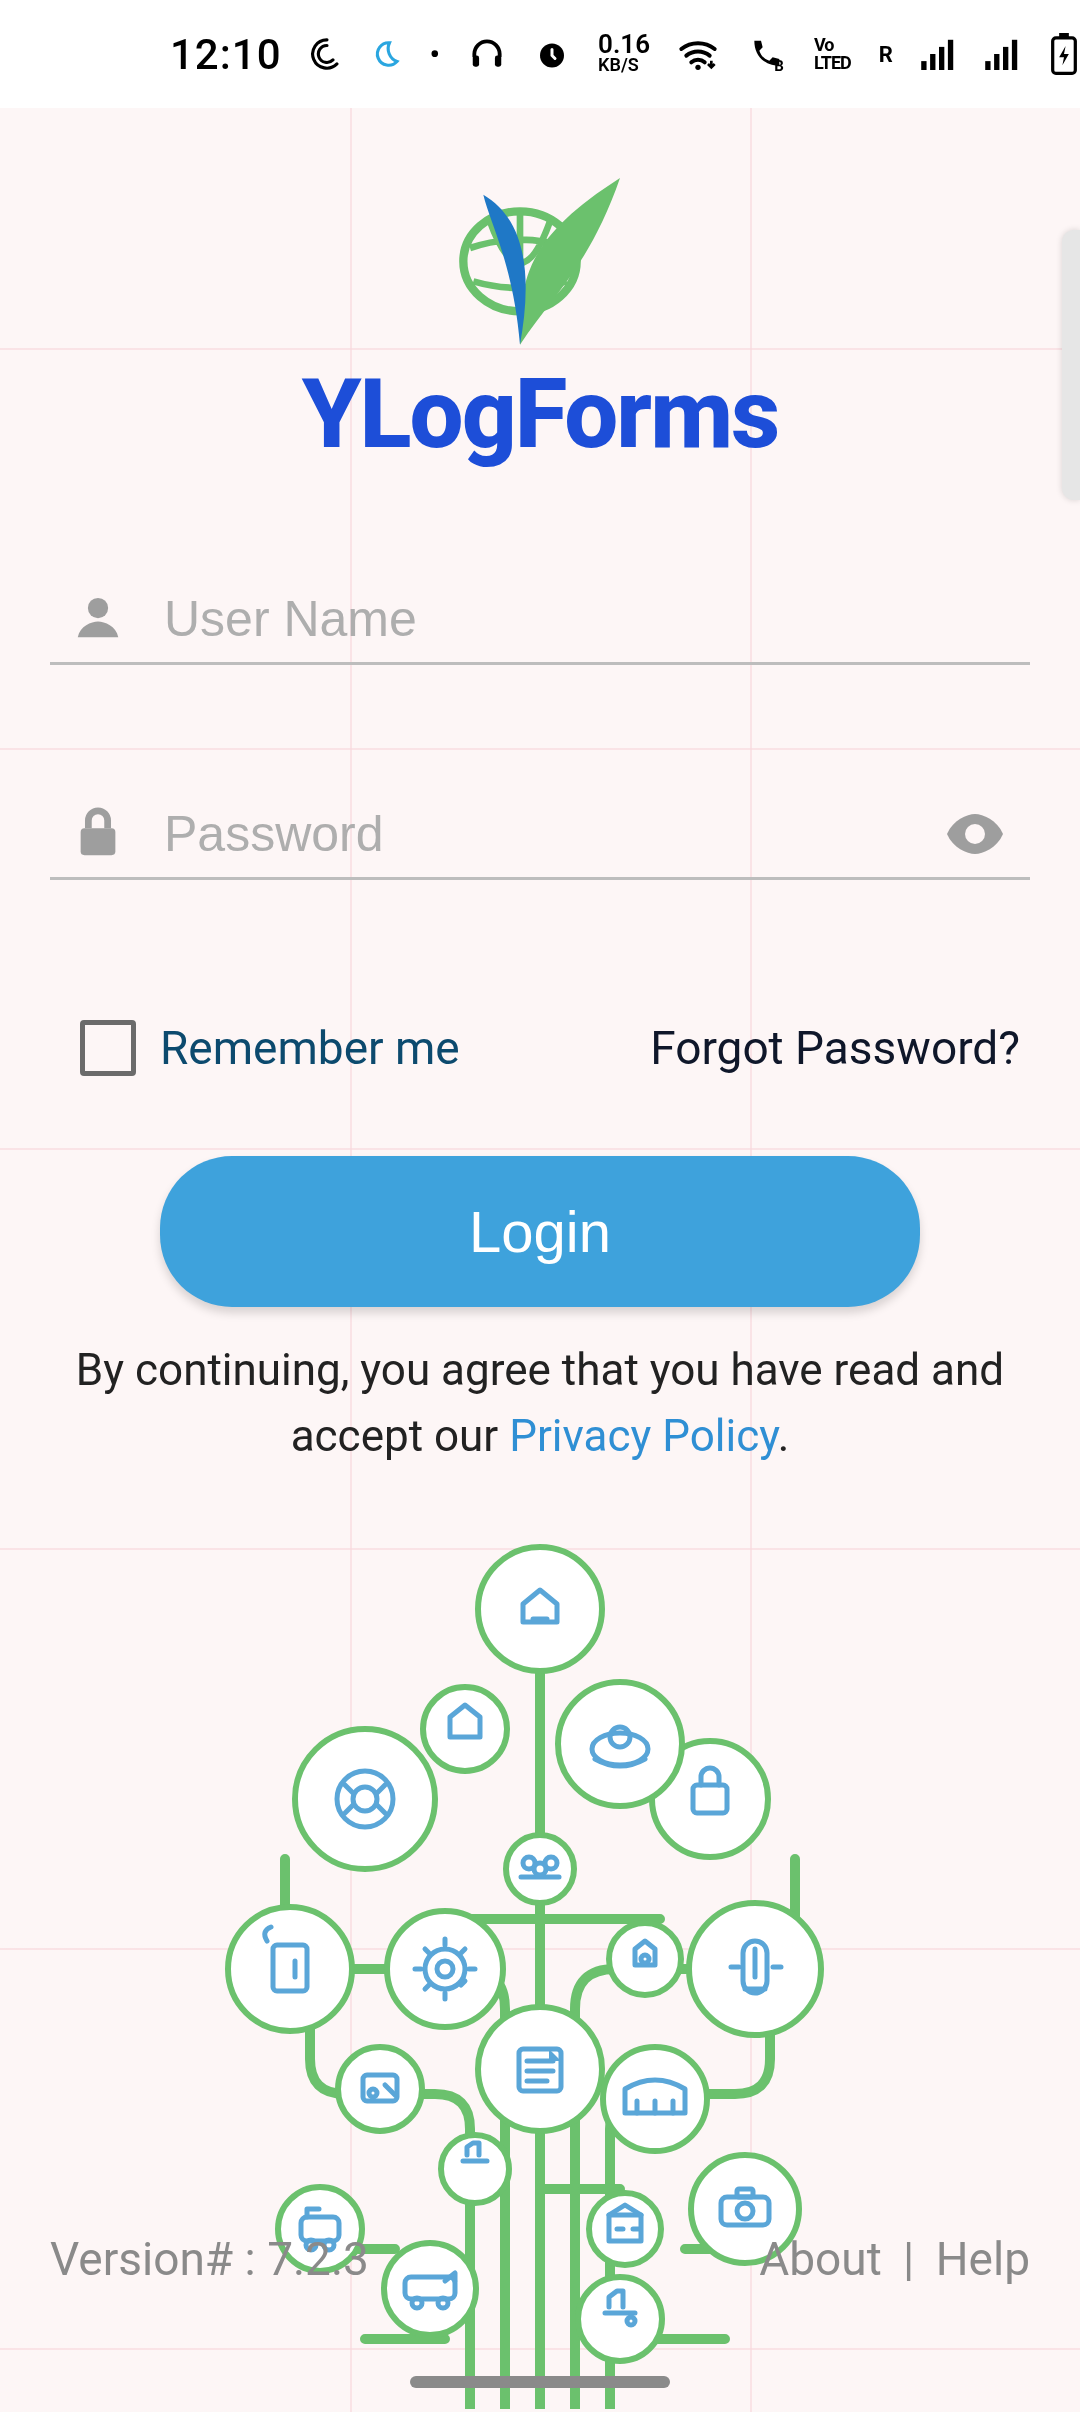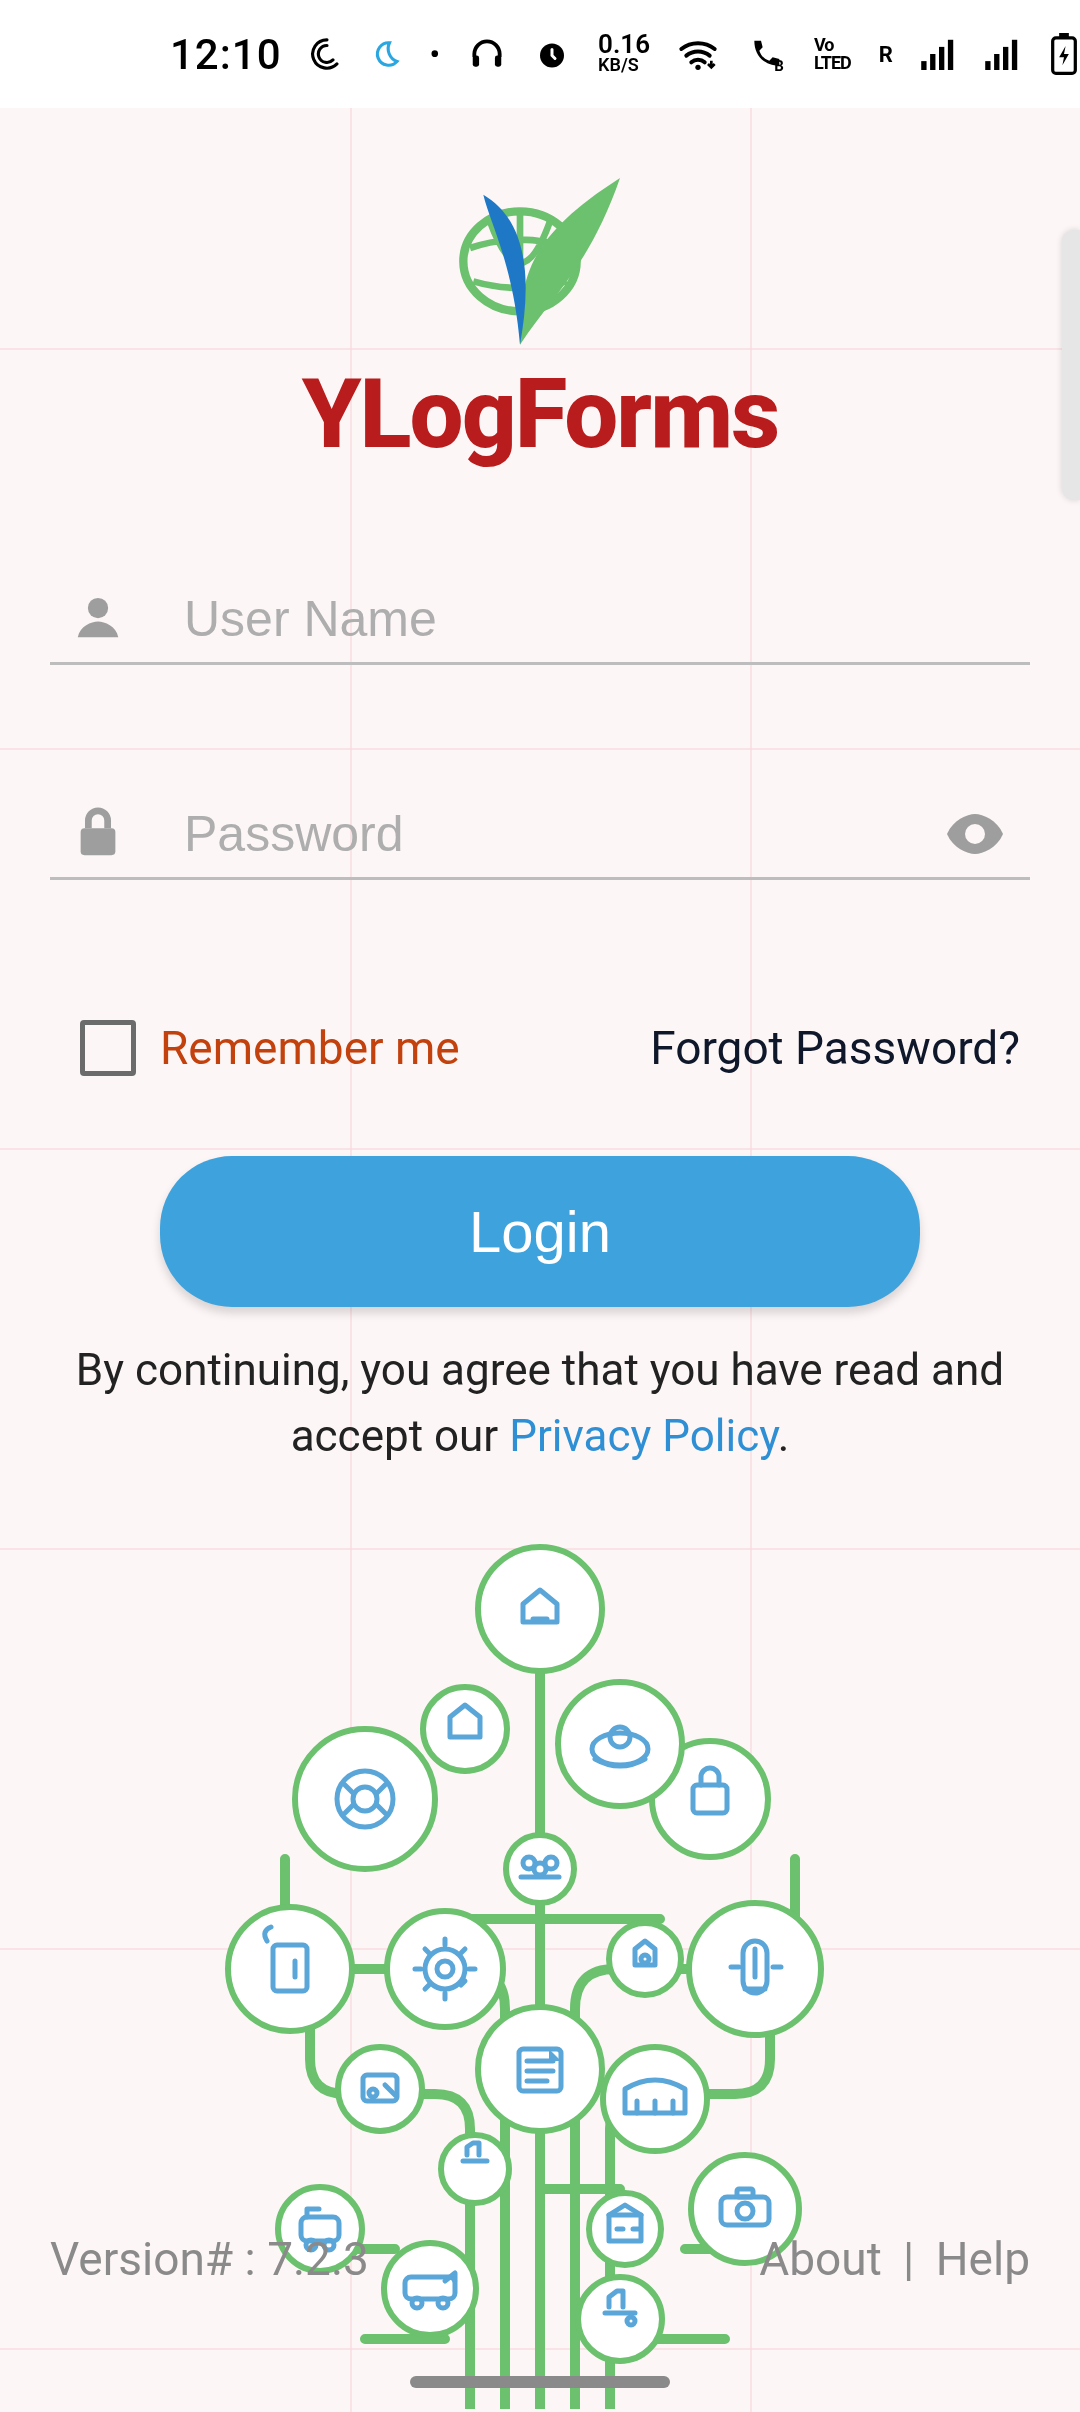--- a/index.html
+++ b/index.html
@@ -29,29 +29,29 @@
   .status-time { font-size: 42px; font-weight: 500; letter-spacing: 1px; }
   .stat-icon { display: inline-flex; align-items: center; justify-content: center; }
   .kbs { font-size: 18px; line-height: 18px; font-weight: 600; }
   .kbs .n { font-size: 26px; }
   .volte { font-size: 18px; font-weight: 700; line-height: 18px; letter-spacing: -1px; }
   .r-label { font-size: 22px; font-weight: 700; }
 
   
   .content { padding: 40px 50px 0; text-align: center; }
   .logo { margin: 0 auto 10px; width: 200px; height: 200px; display: flex; align-items: center; justify-content: center; }
-  .app-name { font-size: 96px; font-weight: 800; color: #b91c1c; letter-spacing: -2px; margin-bottom: 120px; }
+  .app-name { font-size: 96px; font-weight: 800; color: #1d4ed8; letter-spacing: -2px; margin-bottom: 120px; }
 
   .field {
     display: flex;
     align-items: center;
     border-bottom: 3px solid #bdbdbd;
     margin: 16px 0 140px;
     padding: 0 0 14px 18px;
-    gap: 56px;
+    gap: 36px;
   }
   .field:nth-of-type(2){ margin-bottom: 46px; }
   .field-icon { width: 60px; color: #9e9e9e; }
   .field-input {
     flex: 1;
     border: none;
     background: transparent;
     font-size: 50px;
     color: #333;
     outline: none;
@@ -59,21 +59,21 @@
   .field-input::placeholder { color: #aeaeae; font-weight: 400; }
   .eye-btn { width: 70px; display: flex; align-items: center; justify-content: center; cursor: pointer; margin-right: 20px; }
 
   .row-remember {
     display: flex;
     align-items: center;
     justify-content: space-between;
     padding: 0 10px 0 30px;
     margin-bottom: 80px;
   }
-  .remember { display: flex; align-items: center; gap: 24px; font-size: 46px; color: #c2410c; }
+  .remember { display: flex; align-items: center; gap: 24px; font-size: 46px; color: #0c4a6e; }
   .chk { width: 56px; height: 56px; border: 5px solid #6b6b6b; border-radius: 4px; cursor: pointer; }
   .forgot { font-size: 46px; color: #0f172a; cursor: pointer; }
 
   .btn {
     display: block;
     width: 760px;
     margin: 0 auto 28px;
     padding: 42px 0;
     background: #3ea2dc;
     color: #fff;

